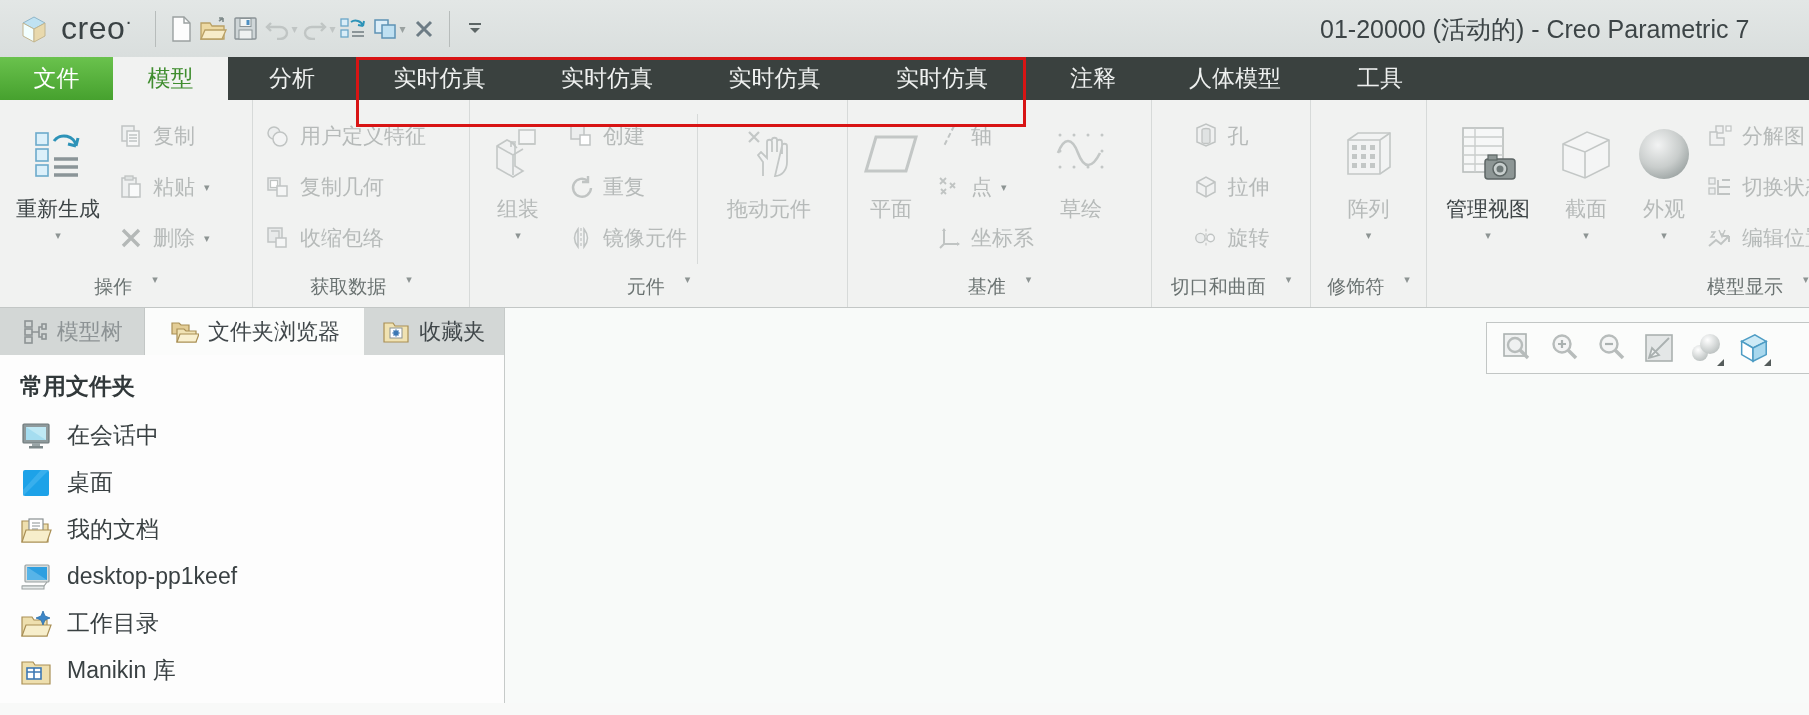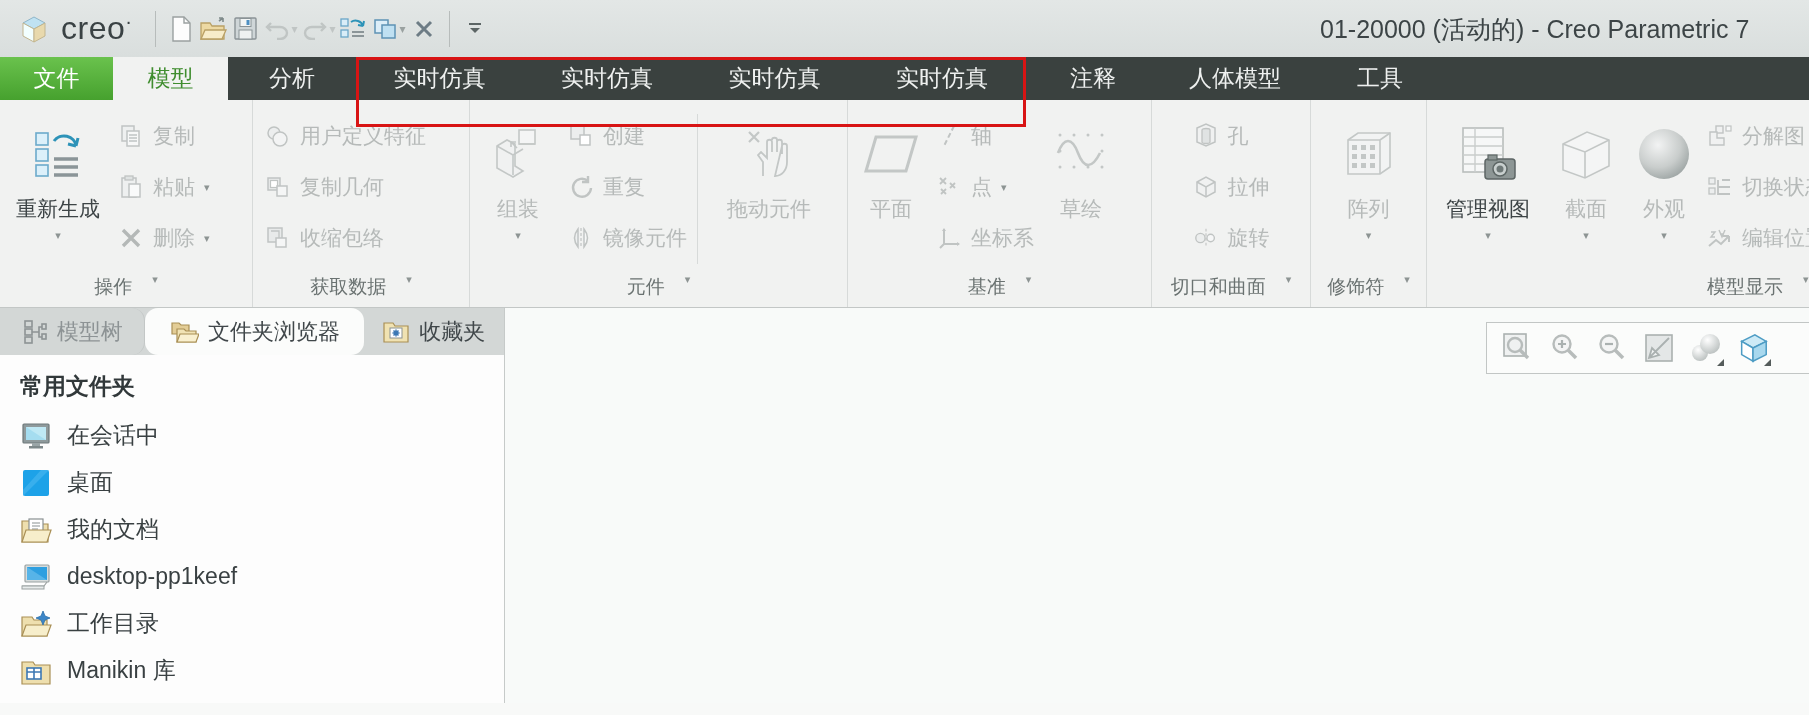--- a/index.html
+++ b/index.html
@@ -37,21 +37,21 @@
   .btn-large.enabled .bl-lbl{color:#3d4446;}
   .btn-large .dd{margin-top:8px;}
   .small-col{display:flex;flex-direction:column;justify-content:space-between;padding:10px 4px 14px 4px;flex:none;}
   .btn-small{display:flex;align-items:center;gap:9px;height:44px;font-size:21px;color:#b6bab9;white-space:nowrap;cursor:pointer;}
   .bs-icon{width:26px;height:26px;display:flex;align-items:center;justify-content:center;flex:none;}
   .vdiv{width:1px;background:#d7dad9;margin:10px 6px;}
   
   .workspace{display:flex;height:395px;}
   .left-panel{width:505px;flex:none;display:flex;flex-direction:column;background:#fdfdfd;border-right:1px solid #c6cac9;box-sizing:border-box;}
   .ptabs{height:47px;background:#d3d7d6;display:flex;flex:none;}
-  .ptab{display:flex;align-items:center;justify-content:center;gap:9px;font-size:22px;color:#40474a;border-right:1px solid #c3c7c6;cursor:pointer;box-sizing:border-box;border-radius:13px;}
+  .ptab{display:flex;align-items:center;justify-content:center;gap:9px;font-size:22px;color:#40474a;border-right:1px solid #c3c7c6;cursor:pointer;box-sizing:border-box;}
   .ptab.active{background:#fbfcfb;border-right:none;}
   .ptab .muted{color:#8d9395;}
   .panel-body{flex:1;padding:16px 0 0 20px;overflow:hidden;}
   .fheader{font-size:23px;font-weight:bold;color:#31383a;margin-bottom:10px;}
   .fitem{display:flex;align-items:center;gap:15px;height:47px;font-size:23px;color:#394042;cursor:pointer;}
   .ficon{width:32px;height:32px;display:flex;align-items:center;justify-content:center;flex:none;}
   
   .graphics{flex:1;background:#f8faf9;position:relative;min-width:0;}
   .gfx-toolbar{position:absolute;left:981px;top:14px;height:52px;width:400px;border:1px solid #c2c6c5;background:rgba(251,252,252,.85);display:flex;align-items:center;gap:13px;padding:0 14px;box-sizing:border-box;}
   .gbtn{width:34px;height:34px;display:flex;align-items:center;justify-content:center;position:relative;cursor:pointer;}

